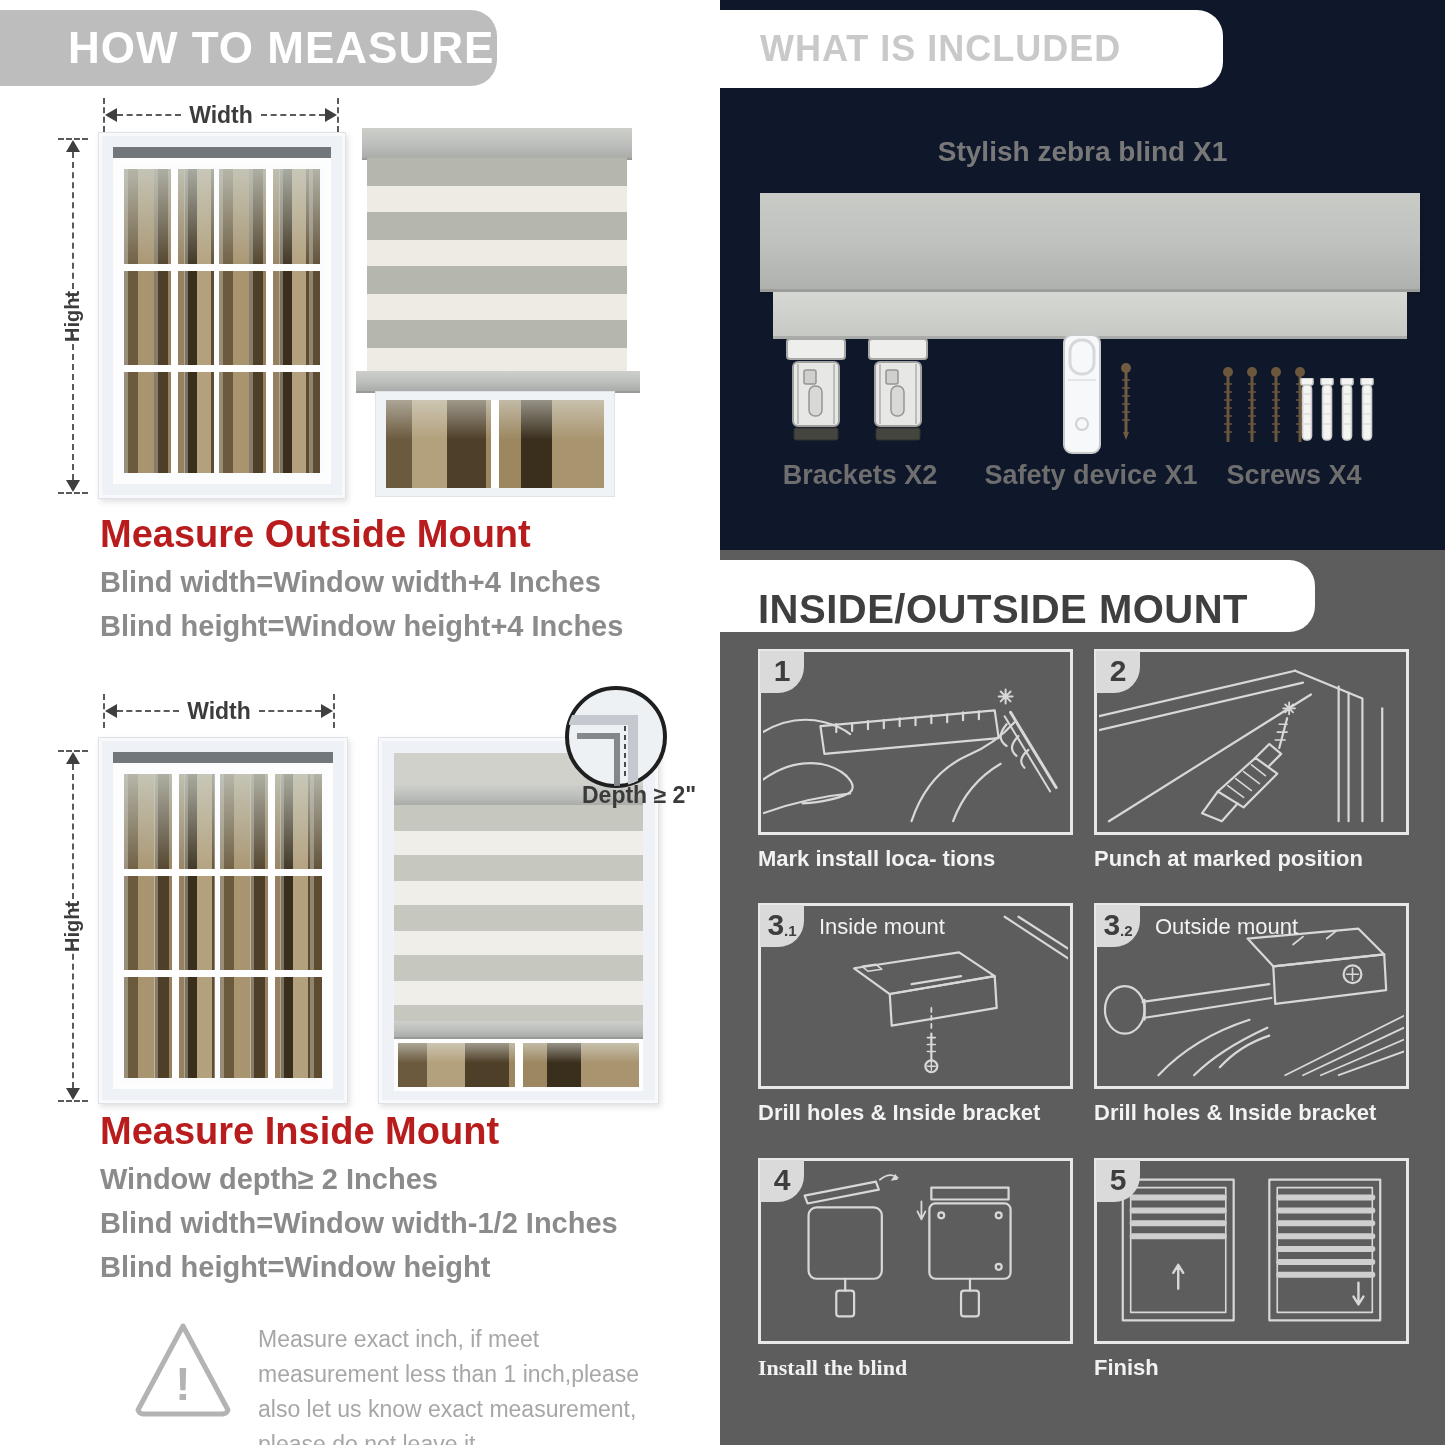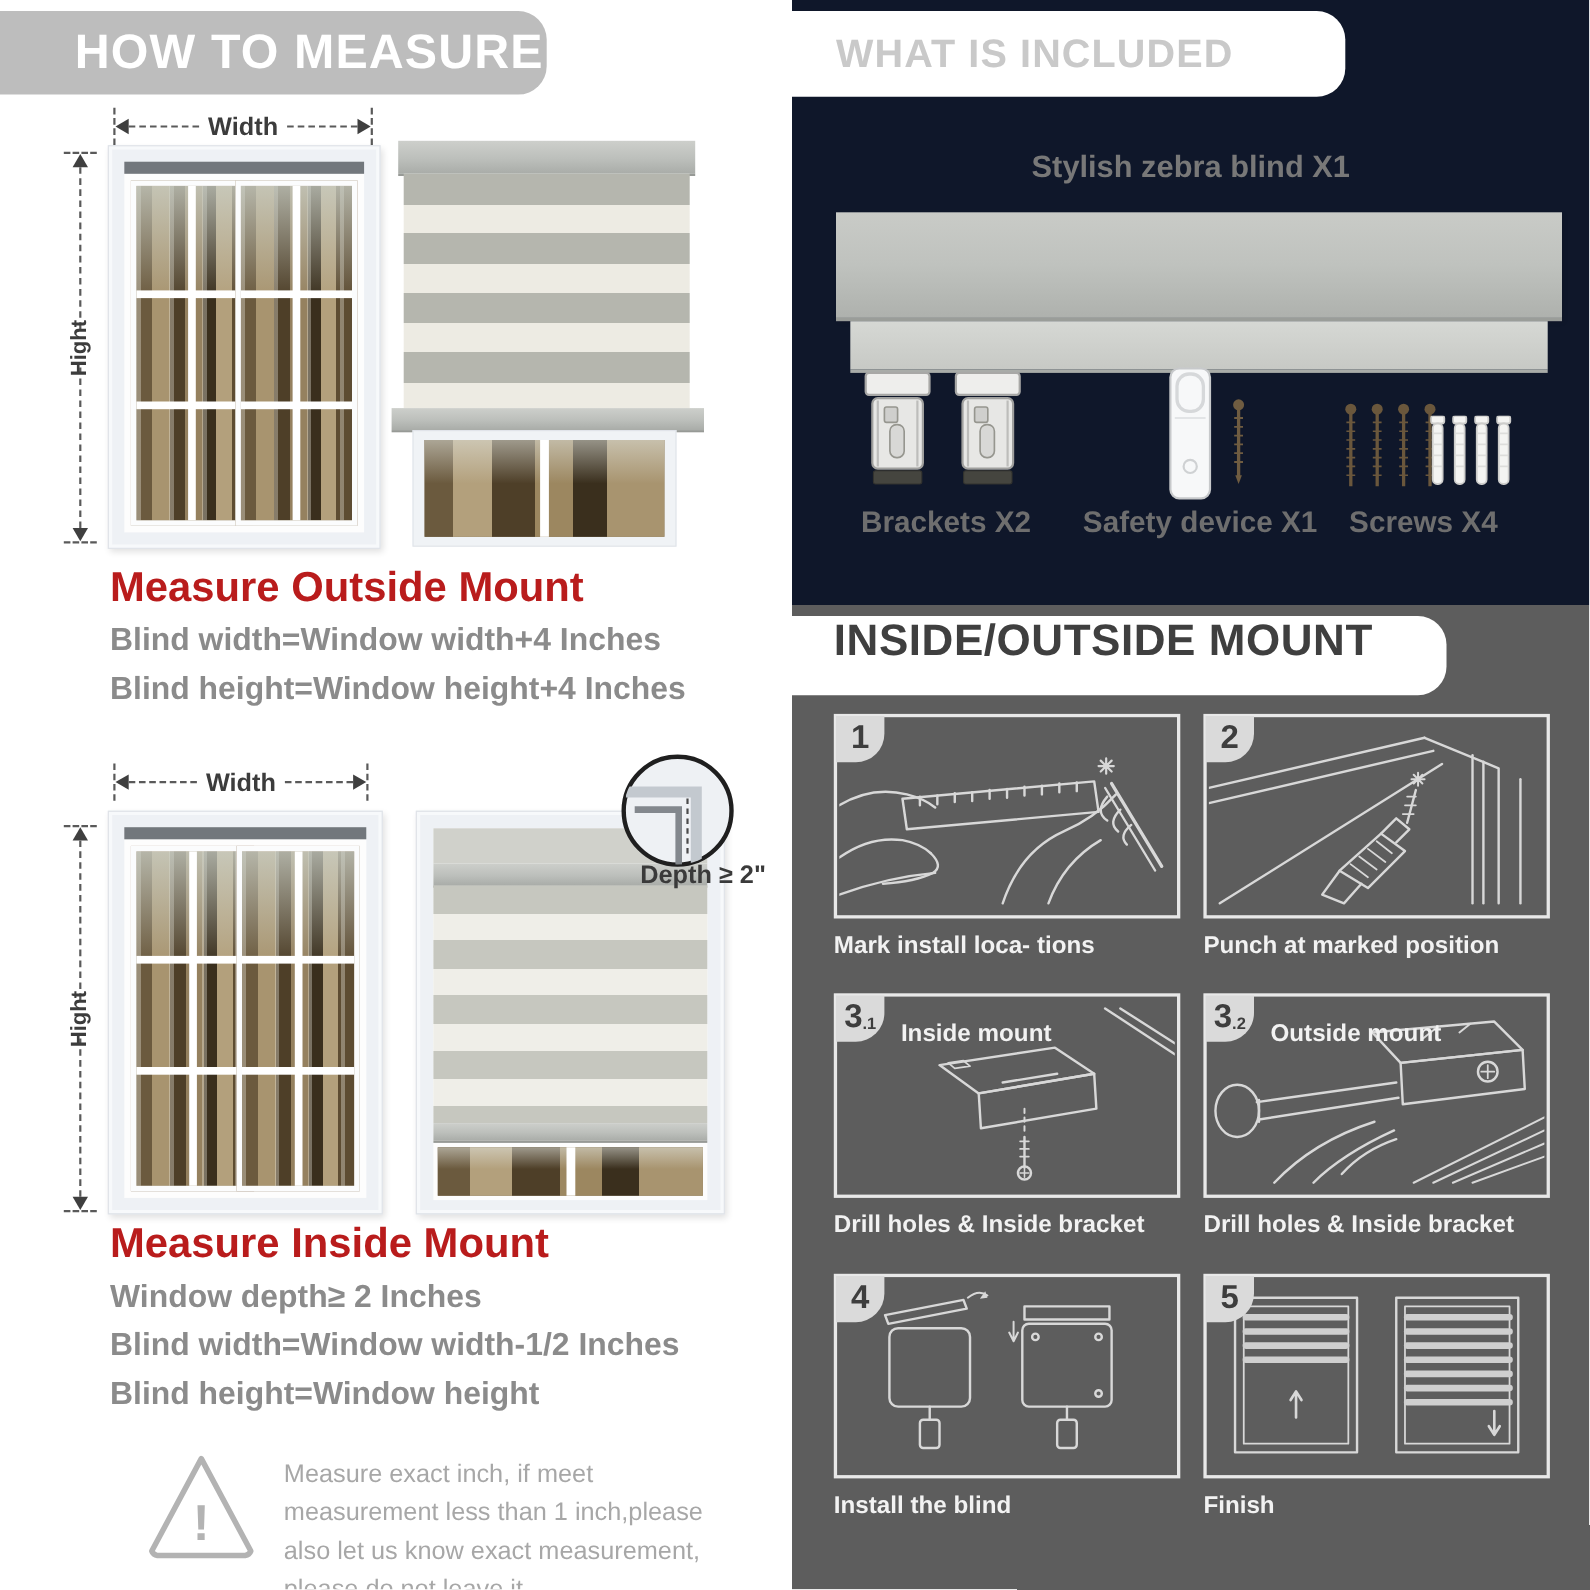--- a/index.html
+++ b/index.html
@@ -75,28 +75,28 @@
   .rail-top{position:absolute;left:40px;top:193px;width:660px;height:96px;
     background:linear-gradient(180deg,#c9cbc7 0%,#bfc2be 50%,#aeb1ad 100%);
     border-bottom:3px solid #9a9d99;box-shadow:2px 2px 4px rgba(0,0,0,0.10);}
   .rail-bottom{position:absolute;left:53px;top:292px;width:634px;height:44px;
     background:linear-gradient(180deg,#d6d8d4 0%,#c7c9c5 100%);border-bottom:3px solid #a9aca8;}
   .hw-label{position:absolute;top:460px;transform:translateX(-50%);font-size:27px;font-weight:bold;color:#6e6e6e;white-space:nowrap;}
 
   
   #sec-mount{left:720px;top:550px;width:725px;height:895px;background:#5d5d5d;}
   .banner-mount{position:absolute;left:0;top:10px;width:595px;height:72px;background:#ffffff;
-    border-radius:0 26px 26px 0;display:flex;align-items:flex-start;}
+    border-radius:0 26px 26px 0;display:flex;align-items:flex-end;}
   .banner-mount span{color:#3f3f3f;font-size:40px;font-weight:bold;padding-left:38px;letter-spacing:0.5px;}
   .step-panel{position:absolute;width:315px;height:186px;border:3px solid #e8e8e8;box-sizing:border-box;}
   .step-badge{position:absolute;left:-1px;top:-1px;width:44px;height:42px;background:#dadada;
     border-radius:0 0 26px 0;display:flex;align-items:flex-start;justify-content:center;z-index:2;}
   .step-badge .n{font-size:30px;font-weight:bold;color:#3e3e3e;line-height:40px;}
   .step-badge .s{font-size:15px;font-weight:bold;color:#3e3e3e;line-height:52px;}
-  .step-label{position:absolute;left:58px;top:20px;font-size:22px;font-weight:bold;color:#f2f2f2;z-index:2;}
+  .step-label{position:absolute;left:58px;top:8px;font-size:22px;font-weight:normal;color:#f2f2f2;z-index:2;}
   .step-caption{position:absolute;width:330px;font-size:22px;font-weight:bold;color:#f2f2f2;}
   .art{position:absolute;left:2px;top:2px;width:305px;height:176px;}
   .art *{vector-effect:non-scaling-stroke;}
 </style>
 </head>
 <body>
 
 <div id="canvas">
 
   <div class="abs banner-left">
@@ -421,21 +421,21 @@
         <rect x="170" y="16" width="78" height="12"></rect>
         <path d="M160,30 v16 M156,40 l4,8 l4,-8" stroke-width="1.8"></path>
         <rect x="168" y="32" width="82" height="76" rx="6"></rect>
         <circle cx="180" cy="44" r="3"></circle>
         <circle cx="238" cy="44" r="3"></circle>
         <circle cx="238" cy="96" r="3"></circle>
         <line x1="209" y1="108" x2="209" y2="120"></line>
         <rect x="200" y="120" width="18" height="26" rx="3"></rect>
       </svg>
     </div>
-    <div class="step-caption" style="left:38px;top:805px;">Install the blind</div>
+    <div class="step-caption" style="left:38px;top:805px;font-family:Liberation Serif, serif;">Install the blind</div>
 
     <div class="step-panel" style="left:374px;top:608px;">
       <div class="step-badge">
         <span class="n">5</span>
           <span class="s"></span>
       </div>
       <svg class="art" viewBox="0 0 308 160" fill="none" stroke="#d8d8d8" stroke-width="2.2" stroke-linecap="round" stroke-linejoin="round">
         <rect x="24" y="8" width="112" height="142"></rect>
         <rect x="32" y="16" width="96" height="126" stroke-width="1.6"></rect>
         <path d="M34,26 H126 M34,39 H126 M34,52 H126 M34,65 H126" stroke-width="6" stroke="#cfcfcf"></path>

